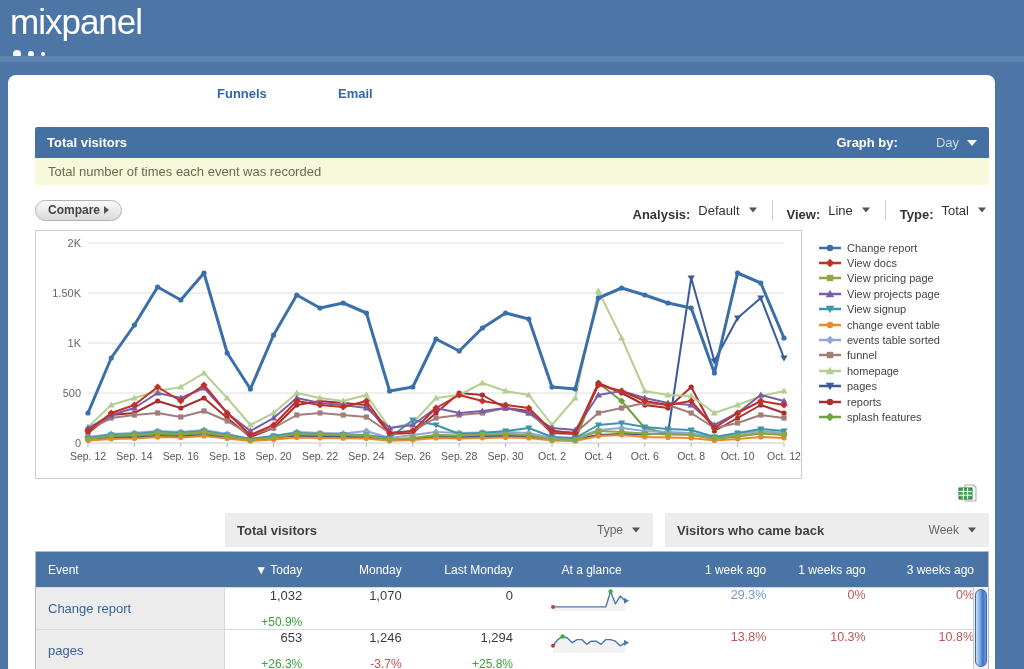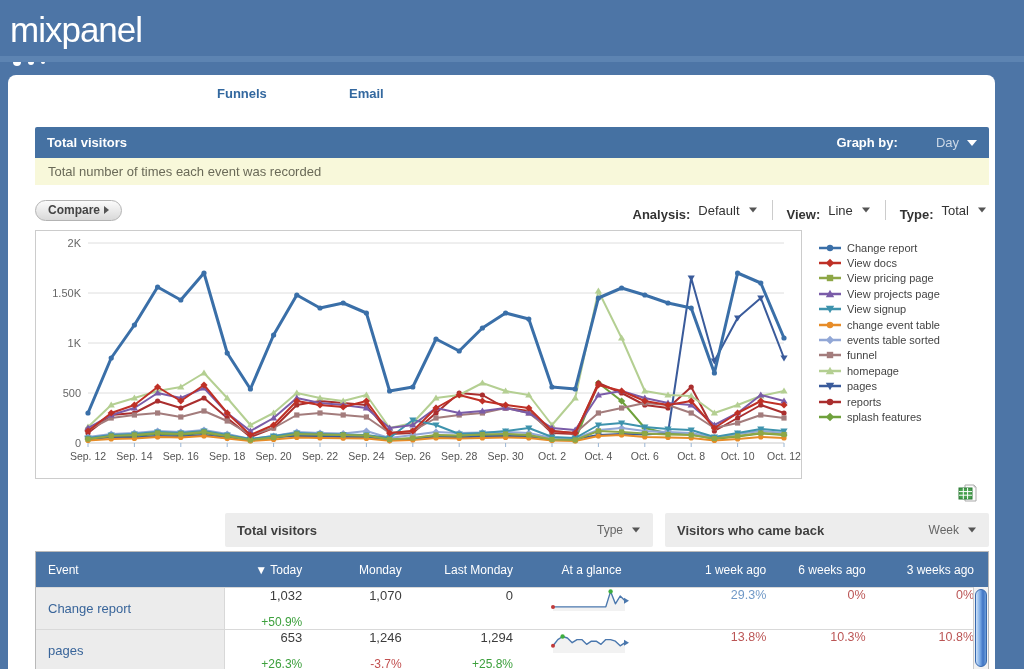--- a/index.html
+++ b/index.html
@@ -1,40 +1,40 @@
 <!DOCTYPE html>
 <html><head>
 <meta charset="utf-8">
 <style>
   * { margin:0; padding:0; box-sizing:border-box; }
   html,body { width:1024px; height:669px; overflow:hidden; }
   body { background:#4d75a6; font-family:"Liberation Sans", sans-serif; position:relative; }
 
   
-  .topbar { position:absolute; left:0; top:0; width:1024px; height:56px; background:#4d75a6;margin-top:8px; }
+  .topbar { position:absolute; left:0; top:0; width:1024px; height:56px; background:#4d75a6; }
   .logo { position:absolute; left:10px; top:2px; color:#fff; font-size:35px; letter-spacing:-1px; font-weight:400; }
   .logo-dots { position:absolute; left:13px; top:44px; }
   .logo-dots span { display:inline-block; border-radius:50%; background:#fff; vertical-align:middle; margin-right:7px; }
   .logo-dots .d1{ width:8px; height:8px; } .logo-dots .d2{ width:6px; height:6px; } .logo-dots .d3{ width:4px; height:4px; }
   .topnav { position:absolute; right:16px; top:36px; font-size:13px; }
   .topnav a { color:#fff; text-decoration:none; font-weight:bold; margin-left:22px; cursor:pointer; }
   .topnav .username { color:#c3cedd; font-weight:normal; margin-left:0; }
   .topstrip { position:absolute; left:0; top:56px; width:1024px; height:6px; background:#5d84b2; }
 
   
   .panel { position:absolute; left:8px; top:75px; width:987px; height:594px; background:#fff;
            border-radius:8px 8px 0 0; }
 
   
   .tabs { position:relative; height:52px; }
   .tab-active { position:absolute; left:40px; top:3px; width:130px; height:33px; text-align:center; line-height:33px;
      color:#fff; font-weight:bold; font-size:13px; border-radius:6px; cursor:pointer;
      background:linear-gradient(#4b79b0,#2e5e96); border:1px solid #24507f; box-shadow:inset 0 1px 0 rgba(255,255,255,.25); }
   .tab-link { position:absolute; top:11px; font-weight:bold; font-size:13px; color:#33689f; cursor:pointer; }
-  .tab-funnels { left:209px; } .tab-email { left:341px; }
+  .tab-funnels { left:209px; } .tab-email { left:330px; }
 
   .inner { padding:0 6px 0 27px; }
 
   
   .secbar { height:31px; background:#4571a2; border-radius:2px 2px 0 0; display:flex; align-items:center;
             color:#fff; font-size:13px; padding:0 12px; }
   .secbar .title { font-weight:bold; }
   .secbar .spacer { flex:1; }
   .secbar .gb-label { font-weight:bold; margin-right:2px; }
   .secbar .gb-value { color:#ccd8e7; margin-right:8px;margin-left:36px; }
@@ -695,21 +695,21 @@
     </div>
 
     <div class="dtable">
       <div class="thead" id="thead">
           <div class="c c-event">Event</div>
           <div class="c c-today">▼ Today</div>
           <div class="c c-monday">Monday</div>
           <div class="c c-lastmon">Last Monday</div>
           <div class="c c-glance">At a glance</div>
           <div class="c c-w1">1 week ago</div>
-          <div class="c c-w2">6 weeks ago</div>
+          <div class="c c-w2">1 weeks ago</div>
           <div class="c c-w3">3 weeks ago</div>
         </div>
       <div id="tbody">
           <div class="trow">
             <div class="cell ev c-event">Change report</div>
             <div class="cell c-today">
               <span class="val">1,032</span>
               <span class="chg green">+50.9%</span>
             </div>
             <div class="cell c-monday">

